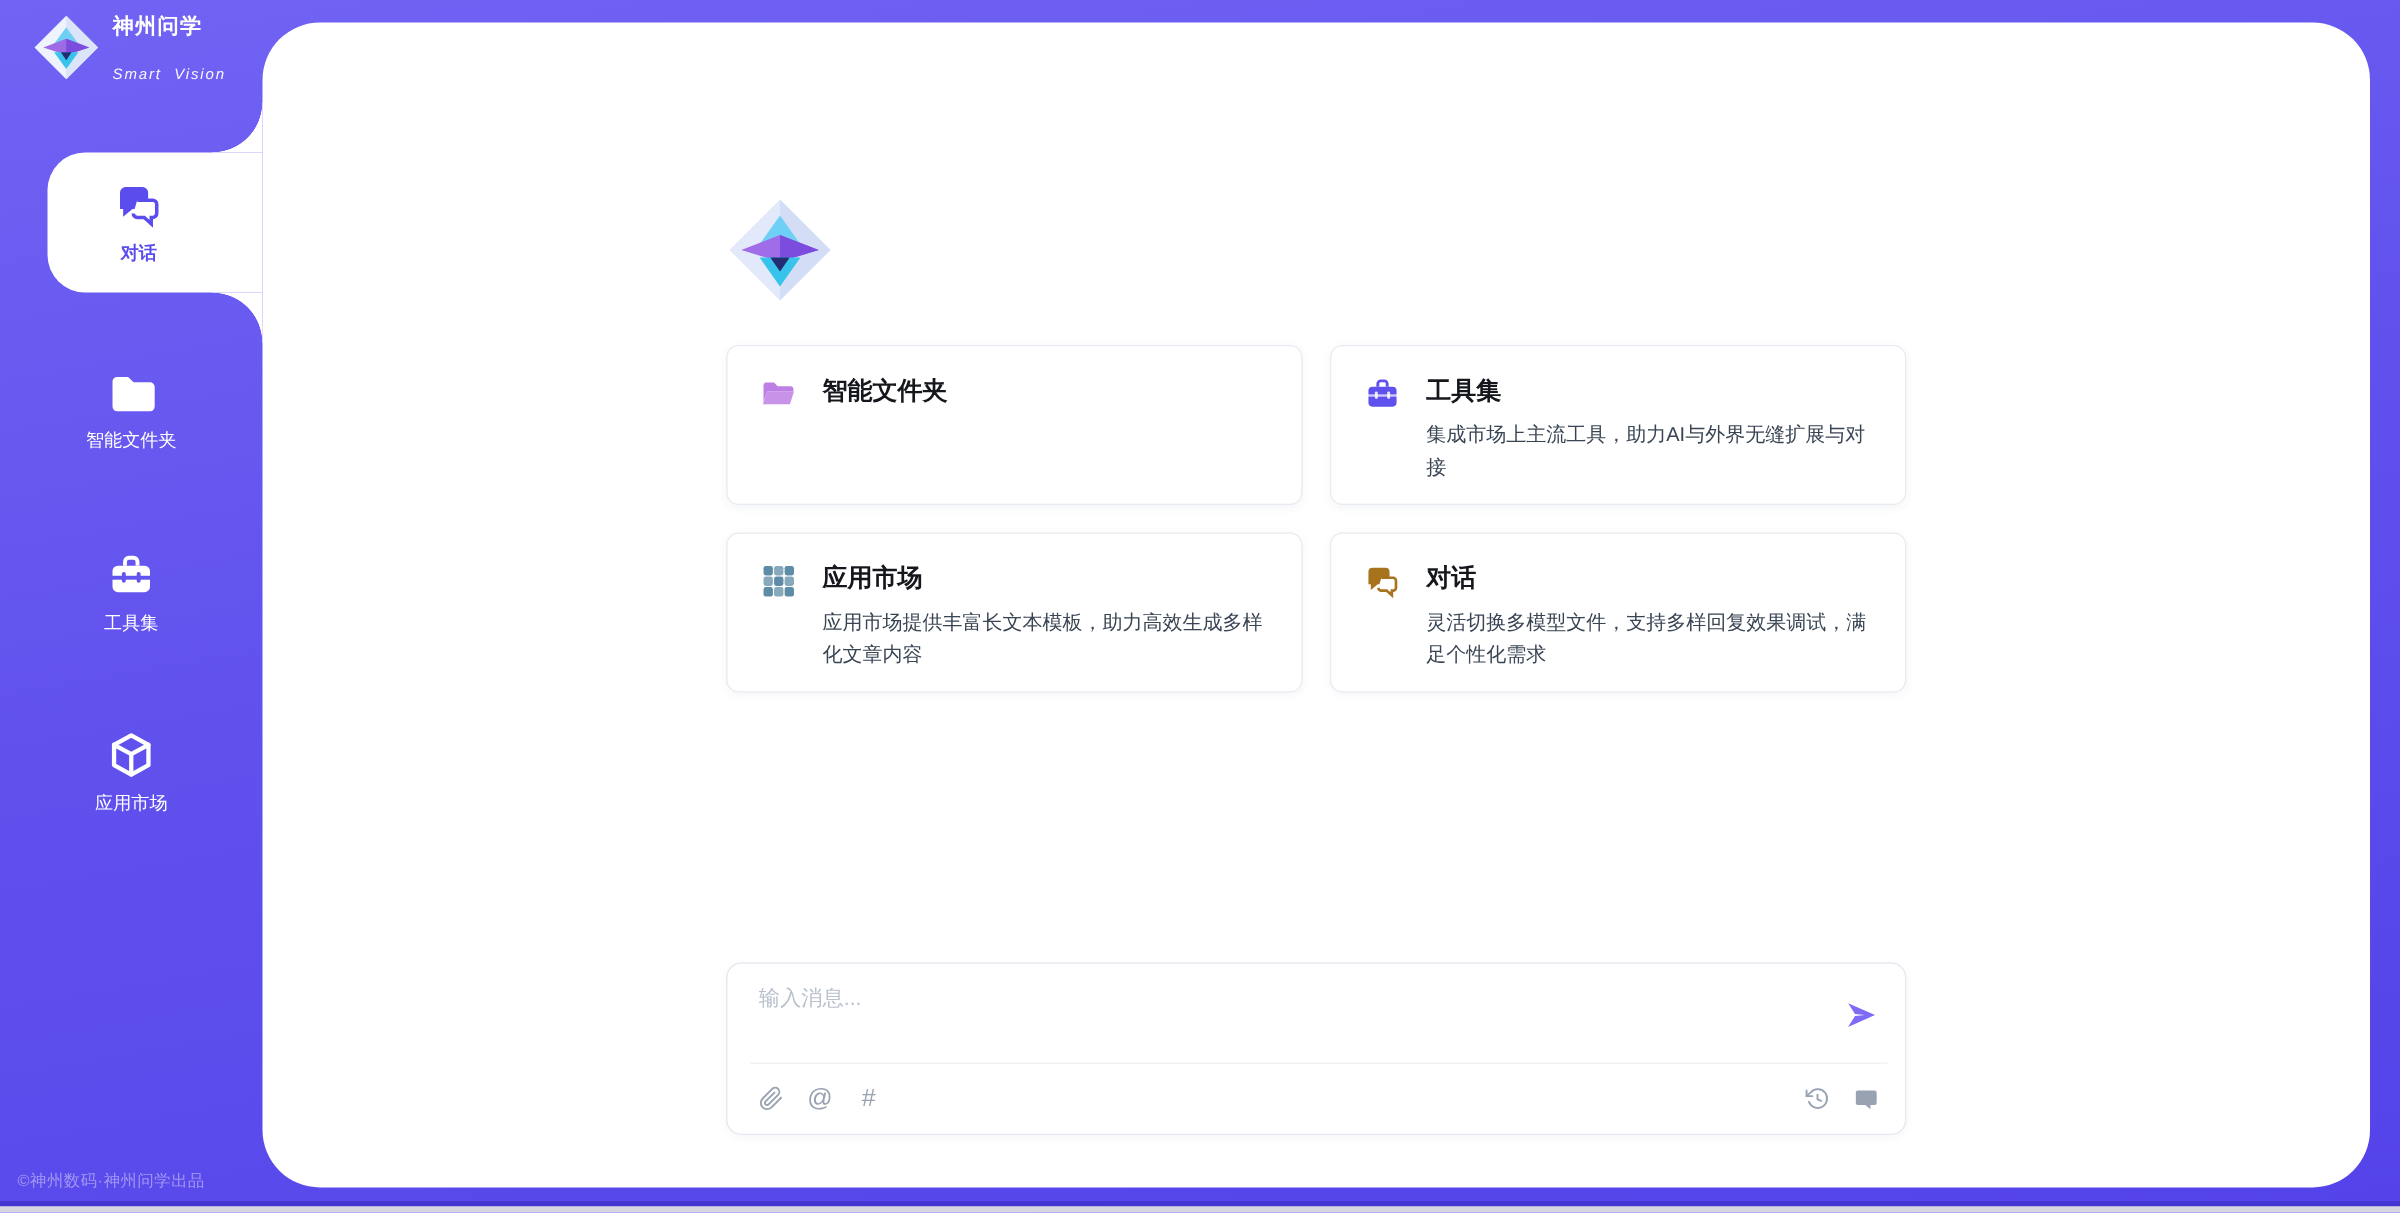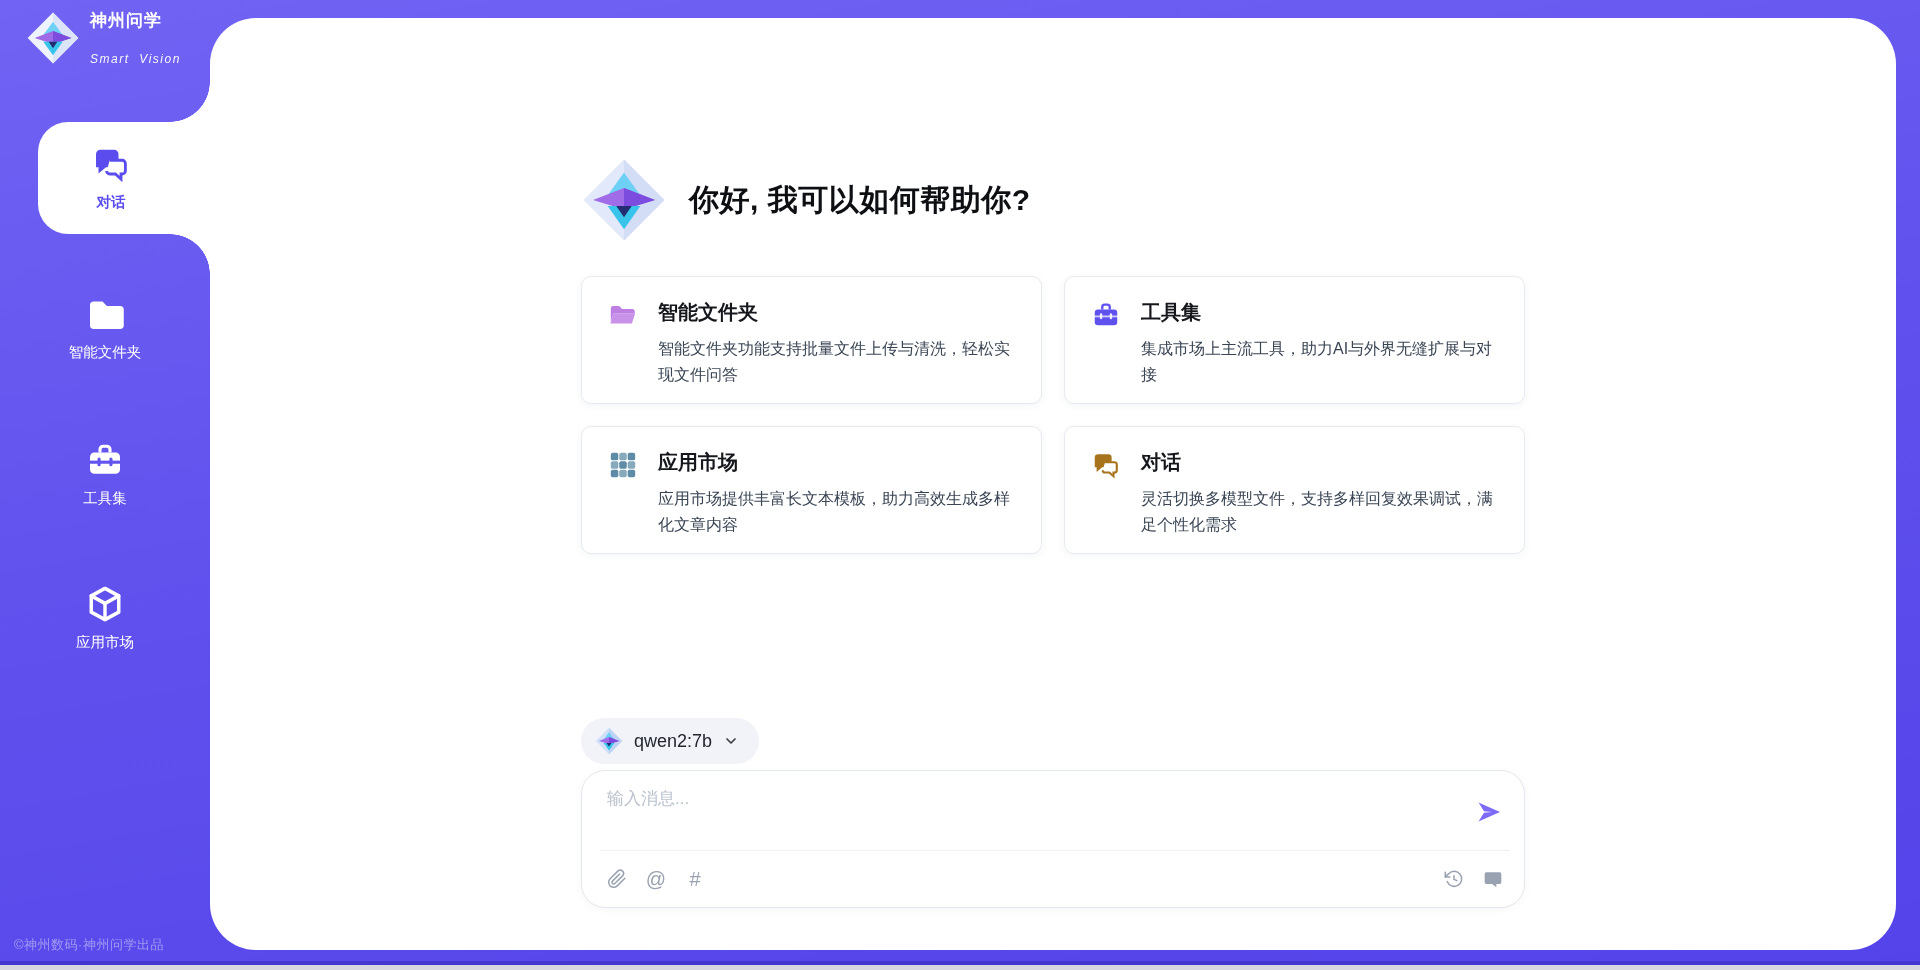--- a/index.html
+++ b/index.html
@@ -87,21 +87,21 @@
     gap:11px; padding:0 20px 0 14px; cursor:pointer;
   }
   .pill-logo { width:28px; height:28px; }
   .pill-label { font-size:18px; color:#23262e; }
   .pill-chevron { width:16px; height:16px; color:#3c3f48; }
   .pill-chevron svg { width:100%; height:100%; display:block; }
 
   
   .composer {
     position:absolute; top:752px; left:calc(50% - 472px); width:944px; height:138px;
-    background:#fff; border:1px solid #e3e7ee; border-radius:24px;
+    background:#fff; border:1px solid #e3e7ee; border-radius:12px;
     box-shadow:0 2px 8px rgba(45,55,90,.04);
   }
   .composer textarea {
     position:absolute; top:16px; left:25px; right:70px; height:54px; width:850px;
     border:none; outline:none; resize:none; background:transparent;
     font-family:inherit; font-size:17px; color:#333;
   }
   .composer textarea::placeholder { color:#b9c1cd; }
   .send-btn { position:absolute; right:22px; top:28px; width:26px; height:26px; color:#7d6bf5; cursor:pointer; }
   .send-btn svg { width:100%; height:100%; display:block; }
@@ -190,35 +190,33 @@
       <svg viewBox="0 0 100 100">
         <polygon points="50,3 97,50 50,97 3,50" fill="#e2e9fa"></polygon>
         <polygon points="50,3 97,50 50,97" fill="#d3ddf6"></polygon>
         <polygon points="50,18 70,46 30,46" fill="#6fd0f5"></polygon>
         <polygon points="14,50 50,36 86,50 50,61" fill="#a06ce8"></polygon>
         <polygon points="50,36 86,50 50,61" fill="#7b4cdd"></polygon>
         <polygon points="31,57 69,57 50,84" fill="#38c4ea"></polygon>
         <polygon points="41,57 59,57 50,70" fill="#232d72"></polygon>
       </svg>
     </span>
-    <h1 class="hero-title">你好, 我可以如何帮助你?</h1>
   </div>
 
   <div class="cards">
 
     <div class="card">
       <span class="card-icon" style="color: rgb(189, 127, 227);">
         <svg viewBox="0 0 64 64">
           <path d="M6 18 a5 5 0 0 1 5-5 h13 l6 6 h22 a5 5 0 0 1 5 5 v4 H12 L6 46 Z" fill="currentColor"></path>
           <path d="M12 28 h46 l-7 22 H5 Z" fill="currentColor" opacity="0.85"></path>
         </svg>
       </span>
       <span>
         <div class="card-title">智能文件夹</div>
-        <div class="card-desc">智能文件夹功能支持批量文件上传与清洗，轻松实现文件问答</div>
       </span>
     </div>
 
     <div class="card">
       <span class="card-icon" style="color: rgb(95, 81, 238);">
         <svg viewBox="0 0 64 64" fill="none">
           <path d="M24 20 v-5 a5 5 0 0 1 5-5 h6 a5 5 0 0 1 5 5 v5" stroke="currentColor" stroke-width="5"></path>
           <rect x="8" y="20" width="48" height="34" rx="7" fill="currentColor"></rect>
           <rect x="19" y="28" width="5" height="13" rx="2.5" fill="#fff" opacity="0.85"></rect>
           <rect x="40" y="28" width="5" height="13" rx="2.5" fill="#fff" opacity="0.85"></rect>
@@ -259,39 +257,20 @@
         </svg>
       </span>
       <span>
         <div class="card-title">对话</div>
         <div class="card-desc">灵活切换多模型文件，支持多样回复效果调试，满足个性化需求</div>
       </span>
     </div>
 
   </div>
 
-  <div class="model-pill">
-    <span class="pill-logo">
-      <svg viewBox="0 0 100 100">
-        <polygon points="50,3 97,50 50,97 3,50" fill="#cfe0f8"></polygon>
-        <polygon points="50,3 97,50 50,97" fill="#bed3f4"></polygon>
-        <polygon points="50,18 70,46 30,46" fill="#6fd0f5"></polygon>
-        <polygon points="14,50 50,36 86,50 50,61" fill="#a06ce8"></polygon>
-        <polygon points="50,36 86,50 50,61" fill="#7b4cdd"></polygon>
-        <polygon points="31,57 69,57 50,84" fill="#38c4ea"></polygon>
-        <polygon points="41,57 59,57 50,70" fill="#232d72"></polygon>
-      </svg>
-    </span>
-    <span class="pill-label">qwen2:7b</span>
-    <span class="pill-chevron">
-      <svg viewBox="0 0 24 24" fill="none" stroke="currentColor" stroke-width="2.6" stroke-linecap="round" stroke-linejoin="round">
-        <polyline points="6 9 12 15 18 9"></polyline>
-      </svg>
-    </span>
-  </div>
 
   <div class="composer">
     <textarea placeholder="输入消息..." style=""></textarea>
 
     <span class="send-btn">
       <svg viewBox="0 0 26 26">
         <path d="M2.5 3.5 L24 13 L2.5 22.5 L8 13.8 L16 13 L8 12.2 Z" fill="currentColor"></path>
       </svg>
     </span>
 

